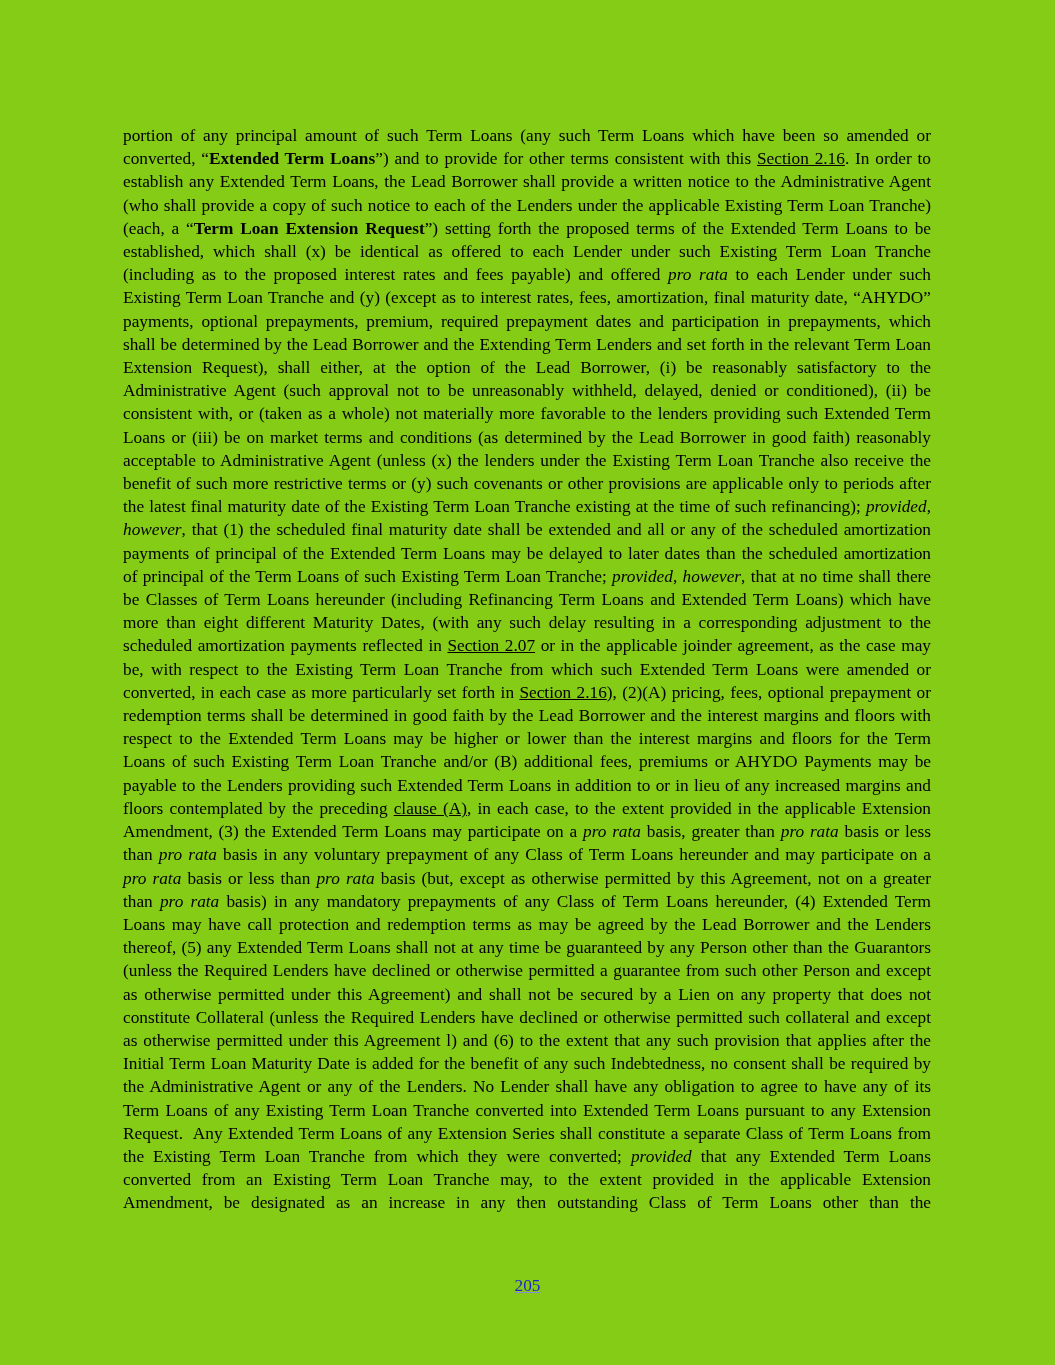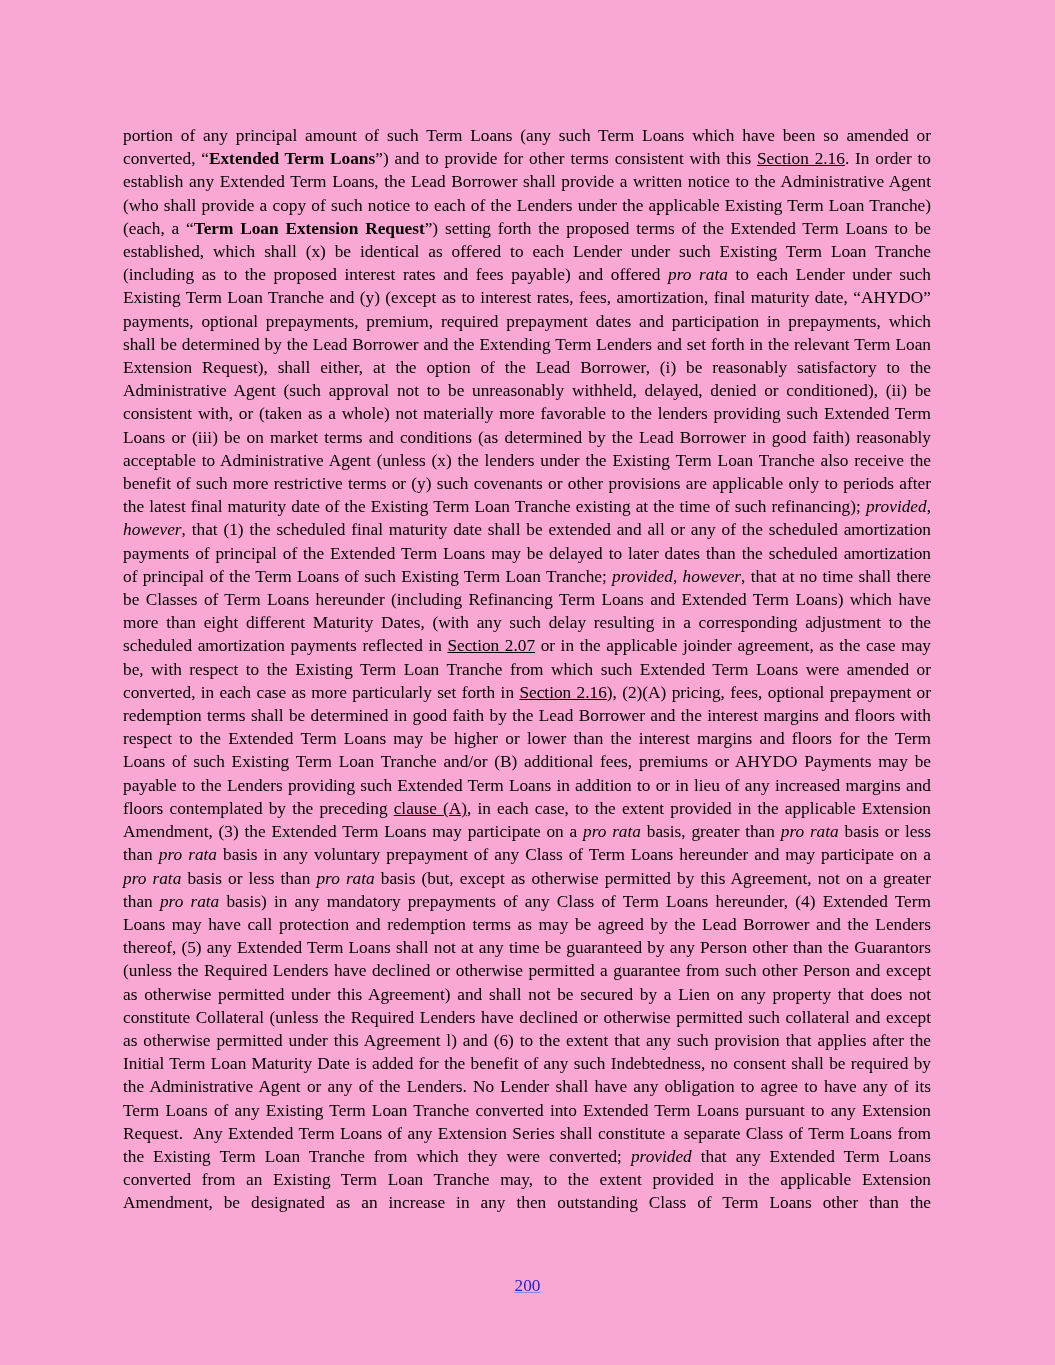--- a/index.html
+++ b/index.html
@@ -4,21 +4,21 @@
 <style>
   html, body {
     margin: 0;
     padding: 0;
     background: #ffffff;
   }
   .page {
     position: relative;
     width: 1055px;
     height: 1365px;
-    background: #f9a8d4;
+    background: #84cc16;
     font-family: "Liberation Serif", serif;
     color: #000000;
     overflow: hidden;
   }
   .content {
     position: absolute;
     left: 123px;
     top: 124px;
     width: 808px;
     font-size: 17.3px;
@@ -45,15 +45,15 @@
     text-decoration-color: #8a8ade;
     cursor: pointer;
   }
 </style>
 </head>
 <body>
 
 <div class="page">
   <div class="content" id="paragraph"><span>portion of any principal amount of such Term Loans (any such Term Loans which have been so amended or converted, “</span><span class="b">Extended Term Loans</span><span>”) and to provide for other terms consistent with this </span><span class="u">Section 2.16</span><span>. In order to establish any Extended Term Loans, the Lead Borrower shall provide a written notice to the Administrative Agent (who shall provide a copy of such notice to each of the Lenders under the applicable Existing Term Loan Tranche) (each, a “</span><span class="b">Term Loan Extension Request</span><span>”) setting forth the proposed terms of the Extended Term Loans to be established, which shall (x) be identical as offered to each Lender under such Existing Term Loan Tranche (including as to the proposed interest rates and fees payable) and offered </span><span class="i">pro rata</span><span> to each Lender under such Existing Term Loan Tranche and (y) (except as to interest rates, fees, amortization, final maturity date, “AHYDO” payments, optional prepayments, premium, required prepayment dates and participation in prepayments, which shall be determined by the Lead Borrower and the Extending Term Lenders and set forth in the relevant Term Loan Extension Request), shall either, at the option of the Lead Borrower, (i) be reasonably satisfactory to the Administrative Agent (such approval not to be unreasonably withheld, delayed, denied or conditioned), (ii) be consistent with, or (taken as a whole) not materially more favorable to the lenders providing such Extended Term Loans or (iii) be on market terms and conditions (as determined by the Lead Borrower in good faith) reasonably acceptable to Administrative Agent (unless (x) the lenders under the Existing Term Loan Tranche also receive the benefit of such more restrictive terms or (y) such covenants or other provisions are applicable only to periods after the latest final maturity date of the Existing Term Loan Tranche existing at the time of such refinancing); </span><span class="i">provided</span><span>, </span><span class="i">however</span><span>, that (1) the scheduled final maturity date shall be extended and all or any of the scheduled amortization payments of principal of the Extended Term Loans may be delayed to later dates than the scheduled amortization of principal of the Term Loans of such Existing Term Loan Tranche; </span><span class="i">provided</span><span>, </span><span class="i">however</span><span>, that at no time shall there be Classes of Term Loans hereunder (including Refinancing Term Loans and Extended Term Loans) which have more than eight different Maturity Dates, (with any such delay resulting in a corresponding adjustment to the scheduled amortization payments reflected in </span><span class="u">Section 2.07</span><span> or in the applicable joinder agreement, as the case may be, with respect to the Existing Term Loan Tranche from which such Extended Term Loans were amended or converted, in each case as more particularly set forth in </span><span class="u">Section 2.16</span><span>), (2)(A) pricing, fees, optional prepayment or redemption terms shall be determined in good faith by the Lead Borrower and the interest margins and floors with respect to the Extended Term Loans may be higher or lower than the interest margins and floors for the Term Loans of such Existing Term Loan Tranche and/or (B) additional fees, premiums or AHYDO Payments may be payable to the Lenders providing such Extended Term Loans in addition to or in lieu of any increased margins and floors contemplated by the preceding </span><span class="u">clause (A)</span><span>, in each case, to the extent provided in the applicable Extension Amendment, (3) the Extended Term Loans may participate on a </span><span class="i">pro rata</span><span> basis, greater than </span><span class="i">pro rata</span><span> basis or less than </span><span class="i">pro rata</span><span> basis in any voluntary prepayment of any Class of Term Loans hereunder and may participate on a </span><span class="i">pro rata</span><span> basis or less than </span><span class="i">pro rata</span><span> basis (but, except as otherwise permitted by this Agreement, not on a greater than </span><span class="i">pro rata</span><span> basis) in any mandatory prepayments of any Class of Term Loans hereunder, (4) Extended Term Loans may have call protection and redemption terms as may be agreed by the Lead Borrower and the Lenders thereof, (5) any Extended Term Loans shall not at any time be guaranteed by any Person other than the Guarantors (unless the Required Lenders have declined or otherwise permitted a guarantee from such other Person and except as otherwise permitted under this Agreement) and shall not be secured by a Lien on any property that does not constitute Collateral (unless the Required Lenders have declined or otherwise permitted such collateral and except as otherwise permitted under this Agreement l) and (6) to the extent that any such provision that applies after the Initial Term Loan Maturity Date is added for the benefit of any such Indebtedness, no consent shall be required by the Administrative Agent or any of the Lenders. No Lender shall have any obligation to agree to have any of its Term Loans of any Existing Term Loan Tranche converted into Extended Term Loans pursuant to any Extension Request.&nbsp; Any Extended Term Loans of any Extension Series shall constitute a separate Class of Term Loans from the Existing Term Loan Tranche from which they were converted; </span><span class="i">provided</span><span> that any Extended Term Loans converted from an Existing Term Loan Tranche may, to the extent provided in the applicable Extension Amendment, be designated as an increase in any then outstanding Class of Term Loans other than the</span></div>
   <div class="footer">
-    <a class="page-number-link">200</a>
+    <a class="page-number-link">205</a>
   </div>
 </div>
 
 </body></html>

